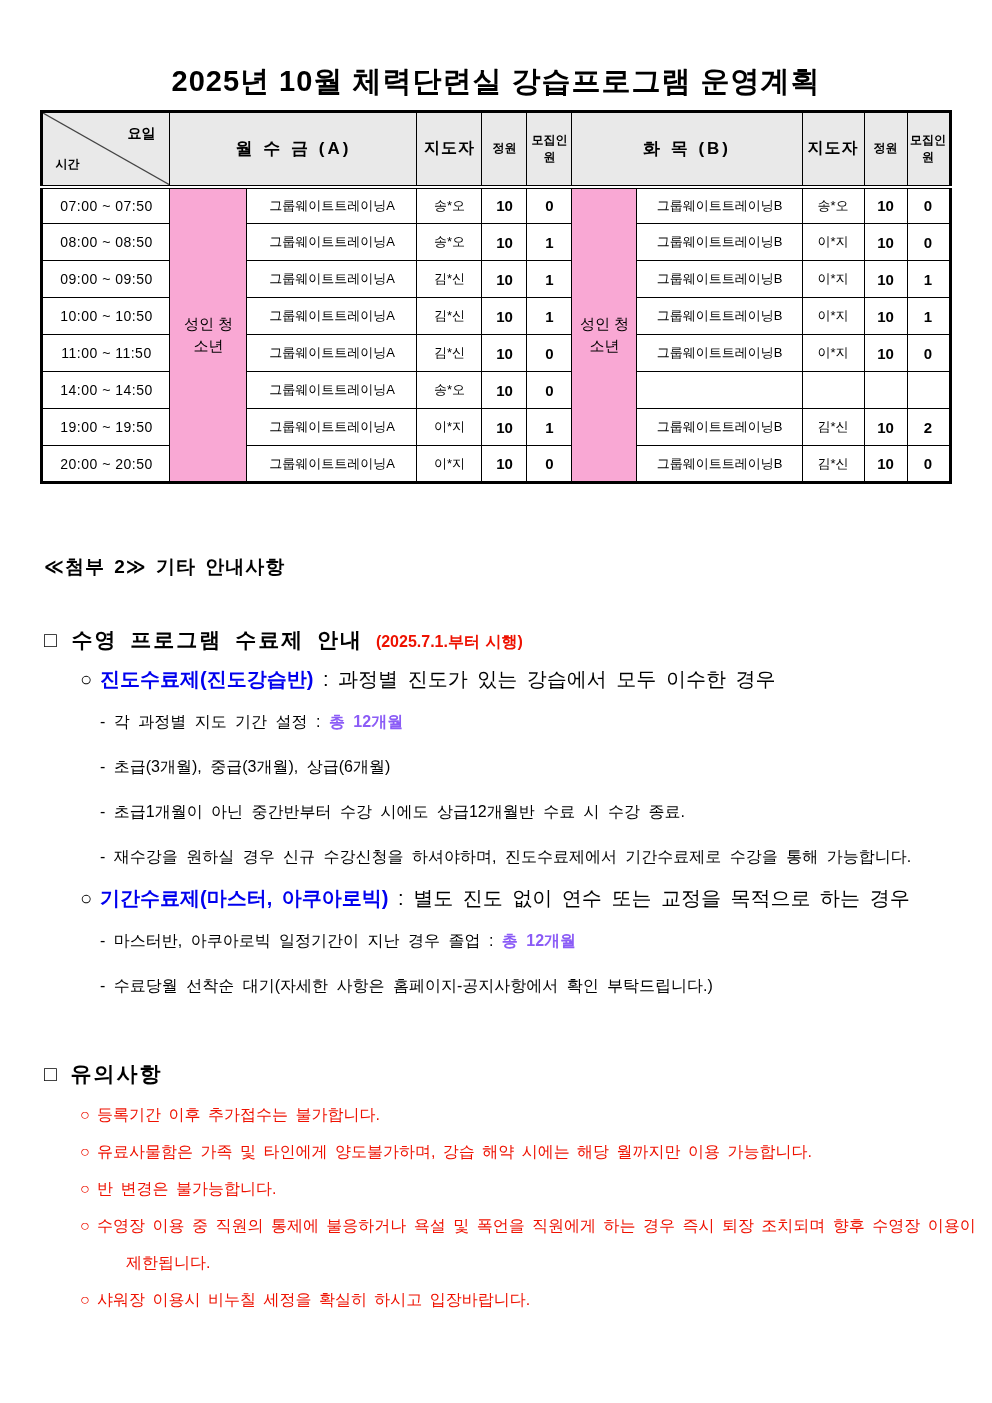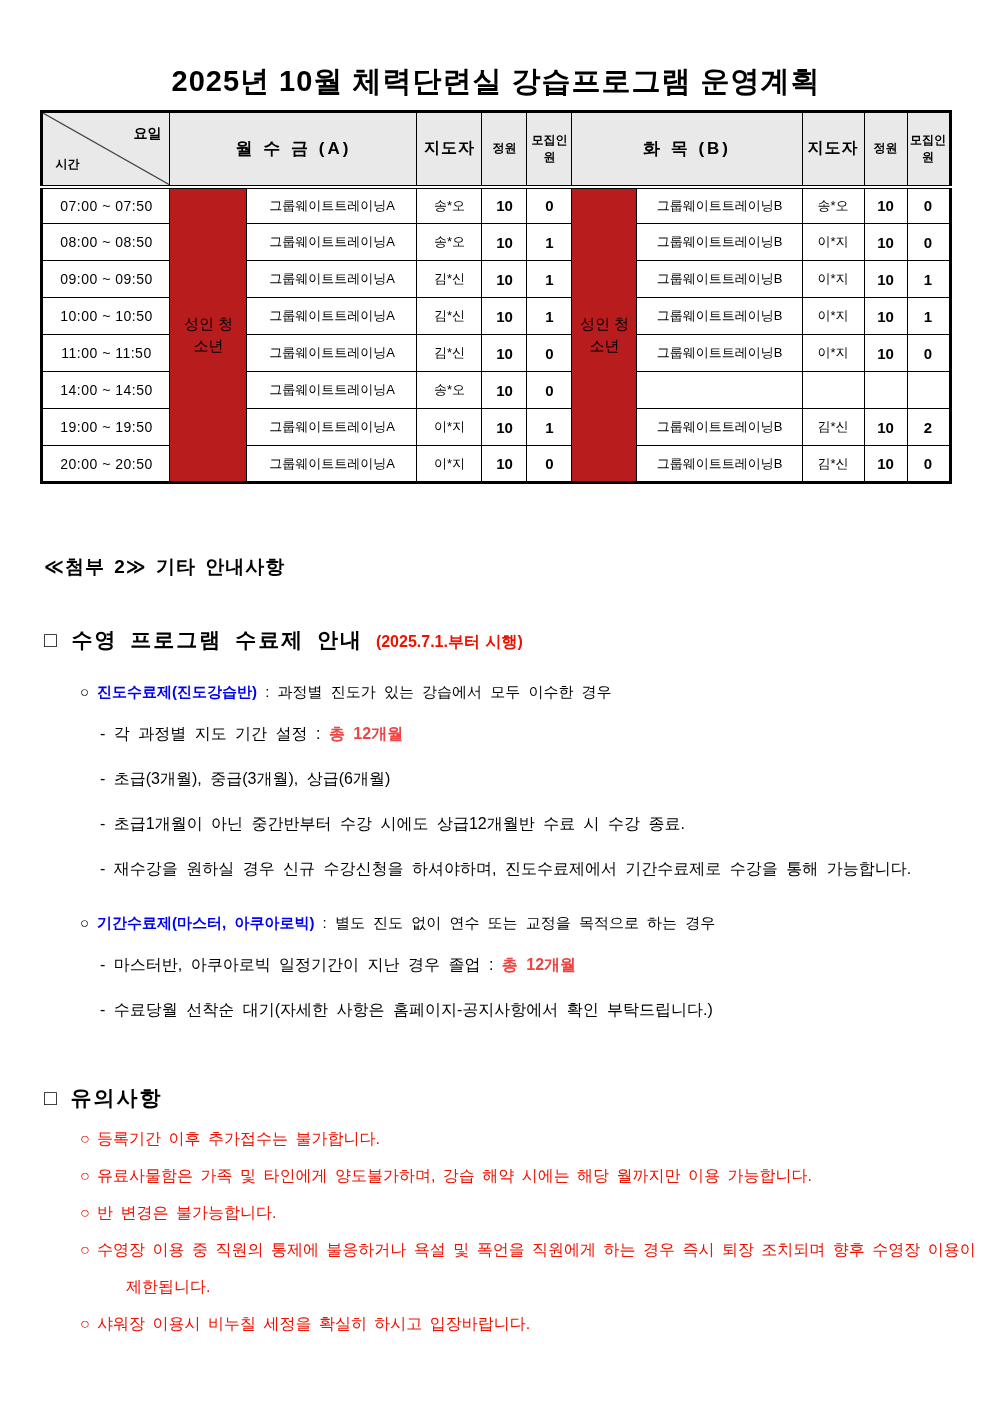--- a/index.html
+++ b/index.html
@@ -13,37 +13,37 @@
   .sched{border-collapse:collapse;table-layout:fixed;width:908px;margin:11px auto 0 auto;border:3px solid #000;}
   .sched th,.sched td{border:1px solid #000;padding:0;text-align:center;vertical-align:middle;overflow:hidden;}
   .sched thead th{background:#e9e9e9;border-bottom:4px double #000;font-weight:bold;}
   .sched thead tr{height:75px;}
   .sched tbody tr{height:37px;}
   .th-group{font-size:17px;letter-spacing:3px;}
   .th-inst{font-size:16px;letter-spacing:1px;}
   .th-small{font-size:12px;line-height:17px;padding:0 5px;}
   .corner{position:relative;}
   .corner svg{position:absolute;left:0;top:0;width:100%;height:100%;}
-  .c-day{position:absolute;top:12px;right:8px;font-size:14px;font-weight:bold;}
+  .c-day{position:absolute;top:12px;right:14px;font-size:14px;font-weight:bold;}
   .c-time{position:absolute;bottom:12px;left:12px;font-size:12px;font-weight:bold;}
   td.time{font-size:14px;letter-spacing:0.5px;}
-  td.cat{font-size:15px;line-height:22px;padding:8px 6px;background:#b91c1c;}
+  td.cat{font-size:15px;line-height:22px;padding:8px 6px;background:#f9a8d4;}
   td.prog{font-size:13px;}
   td.inst{font-size:13px;}
   td.num{font-size:15px;font-weight:bold;}
 
   
   .att-heading{margin:70px 0 0 44px;font-size:19px;font-weight:bold;letter-spacing:1px;word-spacing:3px;}
   .sec-title{margin:46px 0 0 44px;font-size:21px;font-weight:bold;letter-spacing:2px;word-spacing:5px;}
   .title-note{color:#ee1100;font-size:16px;font-weight:bold;letter-spacing:0;word-spacing:1px;}
-  .o-line{margin:24px 0 0 80px;font-size:15px;line-height:27px;word-spacing:4px;padding-left:26px;text-indent:-26px;width:860px;}
+  .o-line{margin:12px 0 0 80px;font-size:20px;line-height:27px;word-spacing:4px;padding-left:26px;text-indent:-26px;width:860px;}
   .marker{margin-right:8px;}
   .term-blue{color:#0000ee;font-weight:bold;}
   .sub-line{margin:12px 0 0 100px;font-size:16px;line-height:33px;word-spacing:4px;padding-left:25px;text-indent:-25px;width:848px;}
-  .hl-red{color:#ef4444;font-weight:bold;}
+  .hl-red{color:#8b5cf6;font-weight:bold;}
   .notice-title{margin:58px 0 0 44px;font-size:21px;font-weight:bold;letter-spacing:2px;word-spacing:4px;}
   .notice-line{margin:0 0 0 80px;color:#ee1100;font-size:16px;line-height:37px;word-spacing:3px;padding-left:46px;text-indent:-46px;width:866px;}
   .notices{margin-top:8px;}
 </style>
 </head>
 <body>
 
 <div class="page">
 
   <h1 class="doc-title">2025년 10월 체력단련실 강습프로그램 운영계획</h1>

